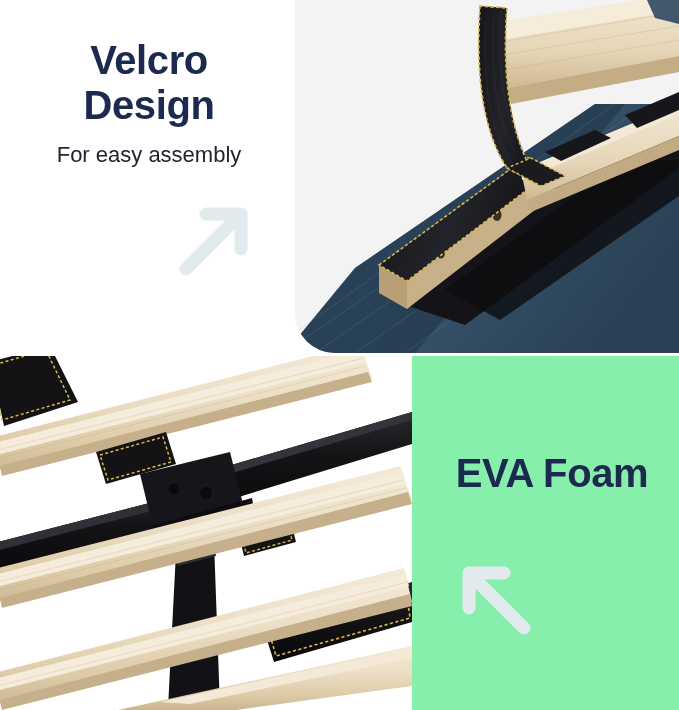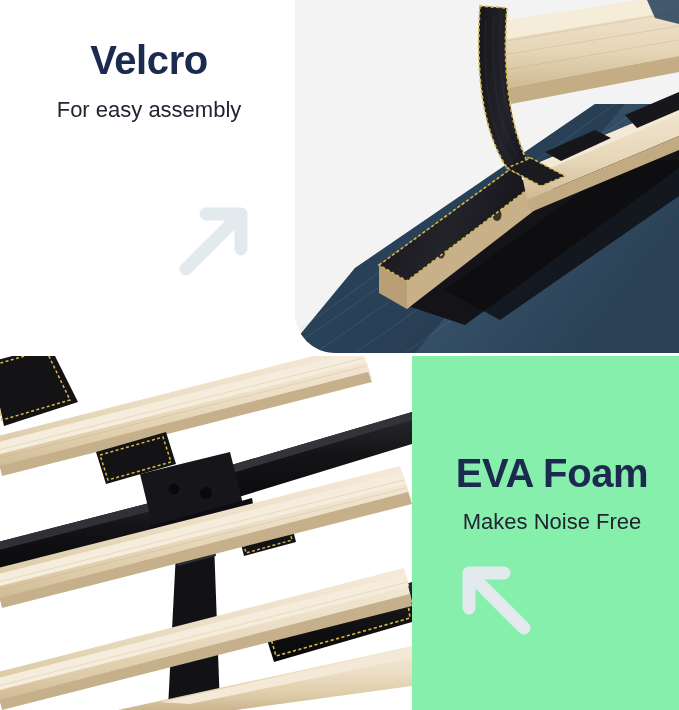--- a/index.html
+++ b/index.html
@@ -109,20 +109,21 @@
 </style>
 </head>
 <body>
 
 <div class="infographic">
 
   <div class="quad quad-tl">
 
     <div class="text-block tl-text">
       <div class="headline">Velcro</div>
+      <div class="headline">Design</div>
       <div class="subline">For easy assembly</div>
     </div>
 
     <div class="arrow arrow-ur">
       <svg width="80" height="80" viewBox="0 0 80 80" aria-hidden="true">
         <g fill="none" stroke="#e3eaee" stroke-width="13" stroke-linecap="round" stroke-linejoin="round">
           <path d="M10 70 L63 17"></path>
           <path d="M30 15 L65 15 L65 50"></path>
         </g>
       </svg>
@@ -341,21 +342,20 @@
         </g>
 
       </svg>
     </div>
   </div>
 
   <div class="quad quad-br">
 
     <div class="text-block br-text">
       <div class="headline">EVA Foam</div>
-      <div class="subline">Makes Noise Free</div>
     </div>
   </div>
 
   <div class="arrow arrow-ul">
     <svg width="76" height="76" viewBox="0 0 76 76" aria-hidden="true">
       <g fill="none" stroke="#e3eaee" stroke-width="13" stroke-linecap="round" stroke-linejoin="round">
         <path d="M66 66 L13 13"></path>
         <path d="M46 11 L11 11 L11 46"></path>
       </g>
     </svg>

